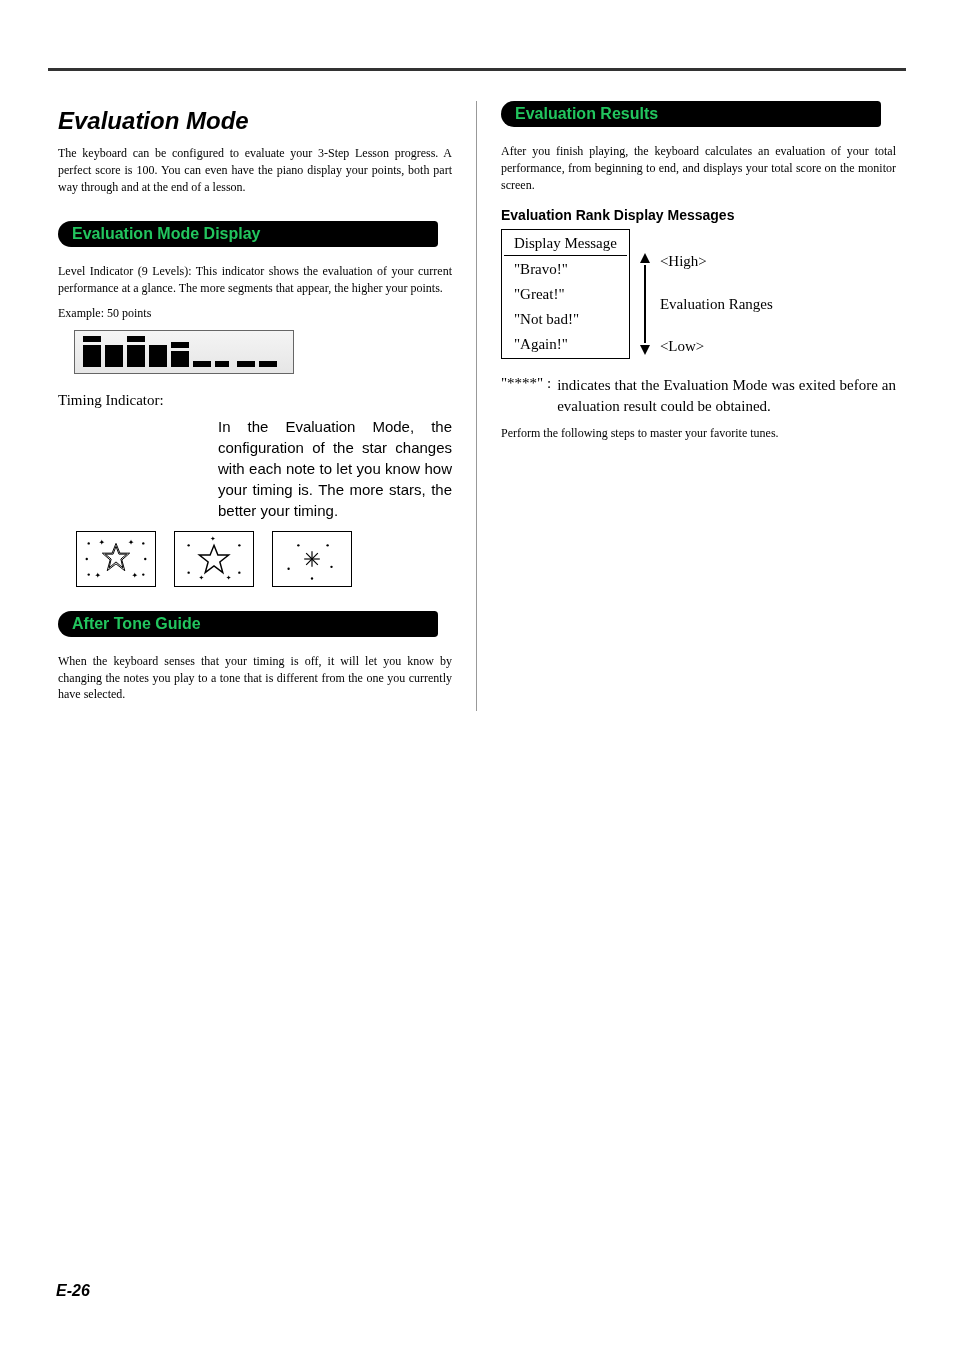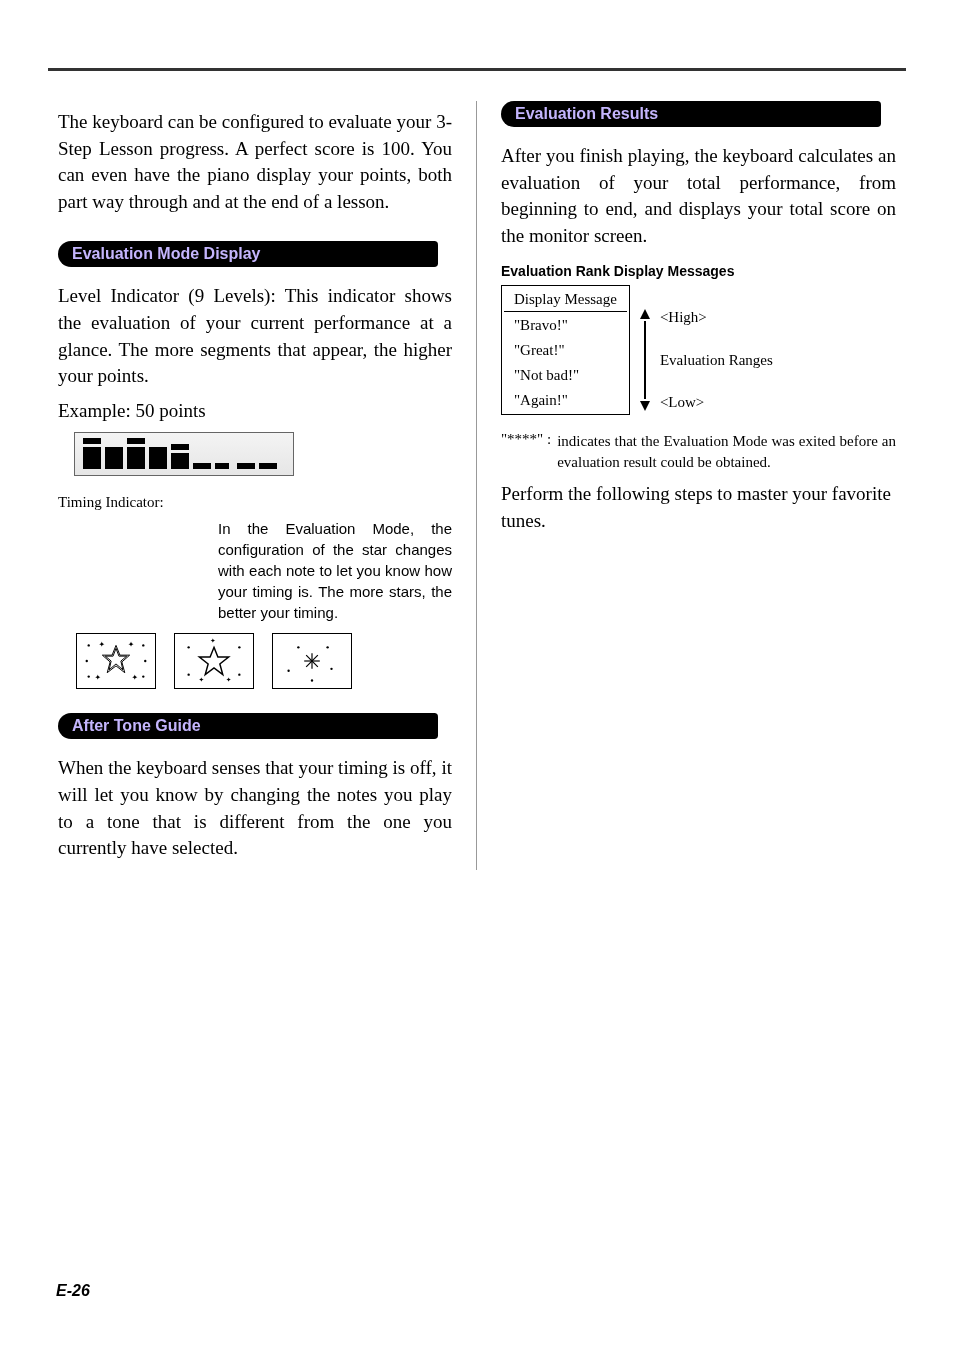--- a/index.html
+++ b/index.html
@@ -49,28 +49,28 @@
 
   .h-section {
     font-family: Arial, Helvetica, sans-serif;
     font-weight: bold;
     font-style: italic;
     font-size: 24px;
     margin: 6px 0 10px 0;
   }
   .body-text {
     font-family: Georgia, "Times New Roman", serif;
-    font-size: 19px;
+    font-size: 12px;
     line-height: 1.4;
     text-align: justify;
     margin: 8px 0;
   }
   .subhead-bar {
     background: #000;
-    color: #c4b5fd;
+    color: #22c55e;
     font-family: Arial, Helvetica, sans-serif;
     font-weight: bold;
     font-size: 16px;
     border-radius: 14px 4px 4px 14px;
     padding: 4px 14px;
     margin: 18px 0 8px 0;
     display: inline-block;
     min-width: 380px;
   }
   .subhead-bold {
@@ -134,20 +134,21 @@
 <body>
 
 <div class="page">
 
   <hr class="header-rule">
 
   <div class="columns">
 
     <div class="col col-left">
 
+      <div class="h-section">Evaluation Mode</div>
       <div class="body-text">The keyboard can be configured to evaluate your 3-Step Lesson progress. A perfect score is 100. You can even have the piano display your points, both part way through and at the end of a lesson.</div>
 
       <div class="subhead-bar">Evaluation Mode Display</div>
       <div class="body-text">Level Indicator (9 Levels): This indicator shows the evaluation of your current performance at a glance. The more segments that appear, the higher your points.</div>
 
       <div class="body-text" style="text-align:left;">Example: 50 points</div>
 
       <div class="level-ind">
         <div class="seg-col">
             <div class="seg top"></div>

